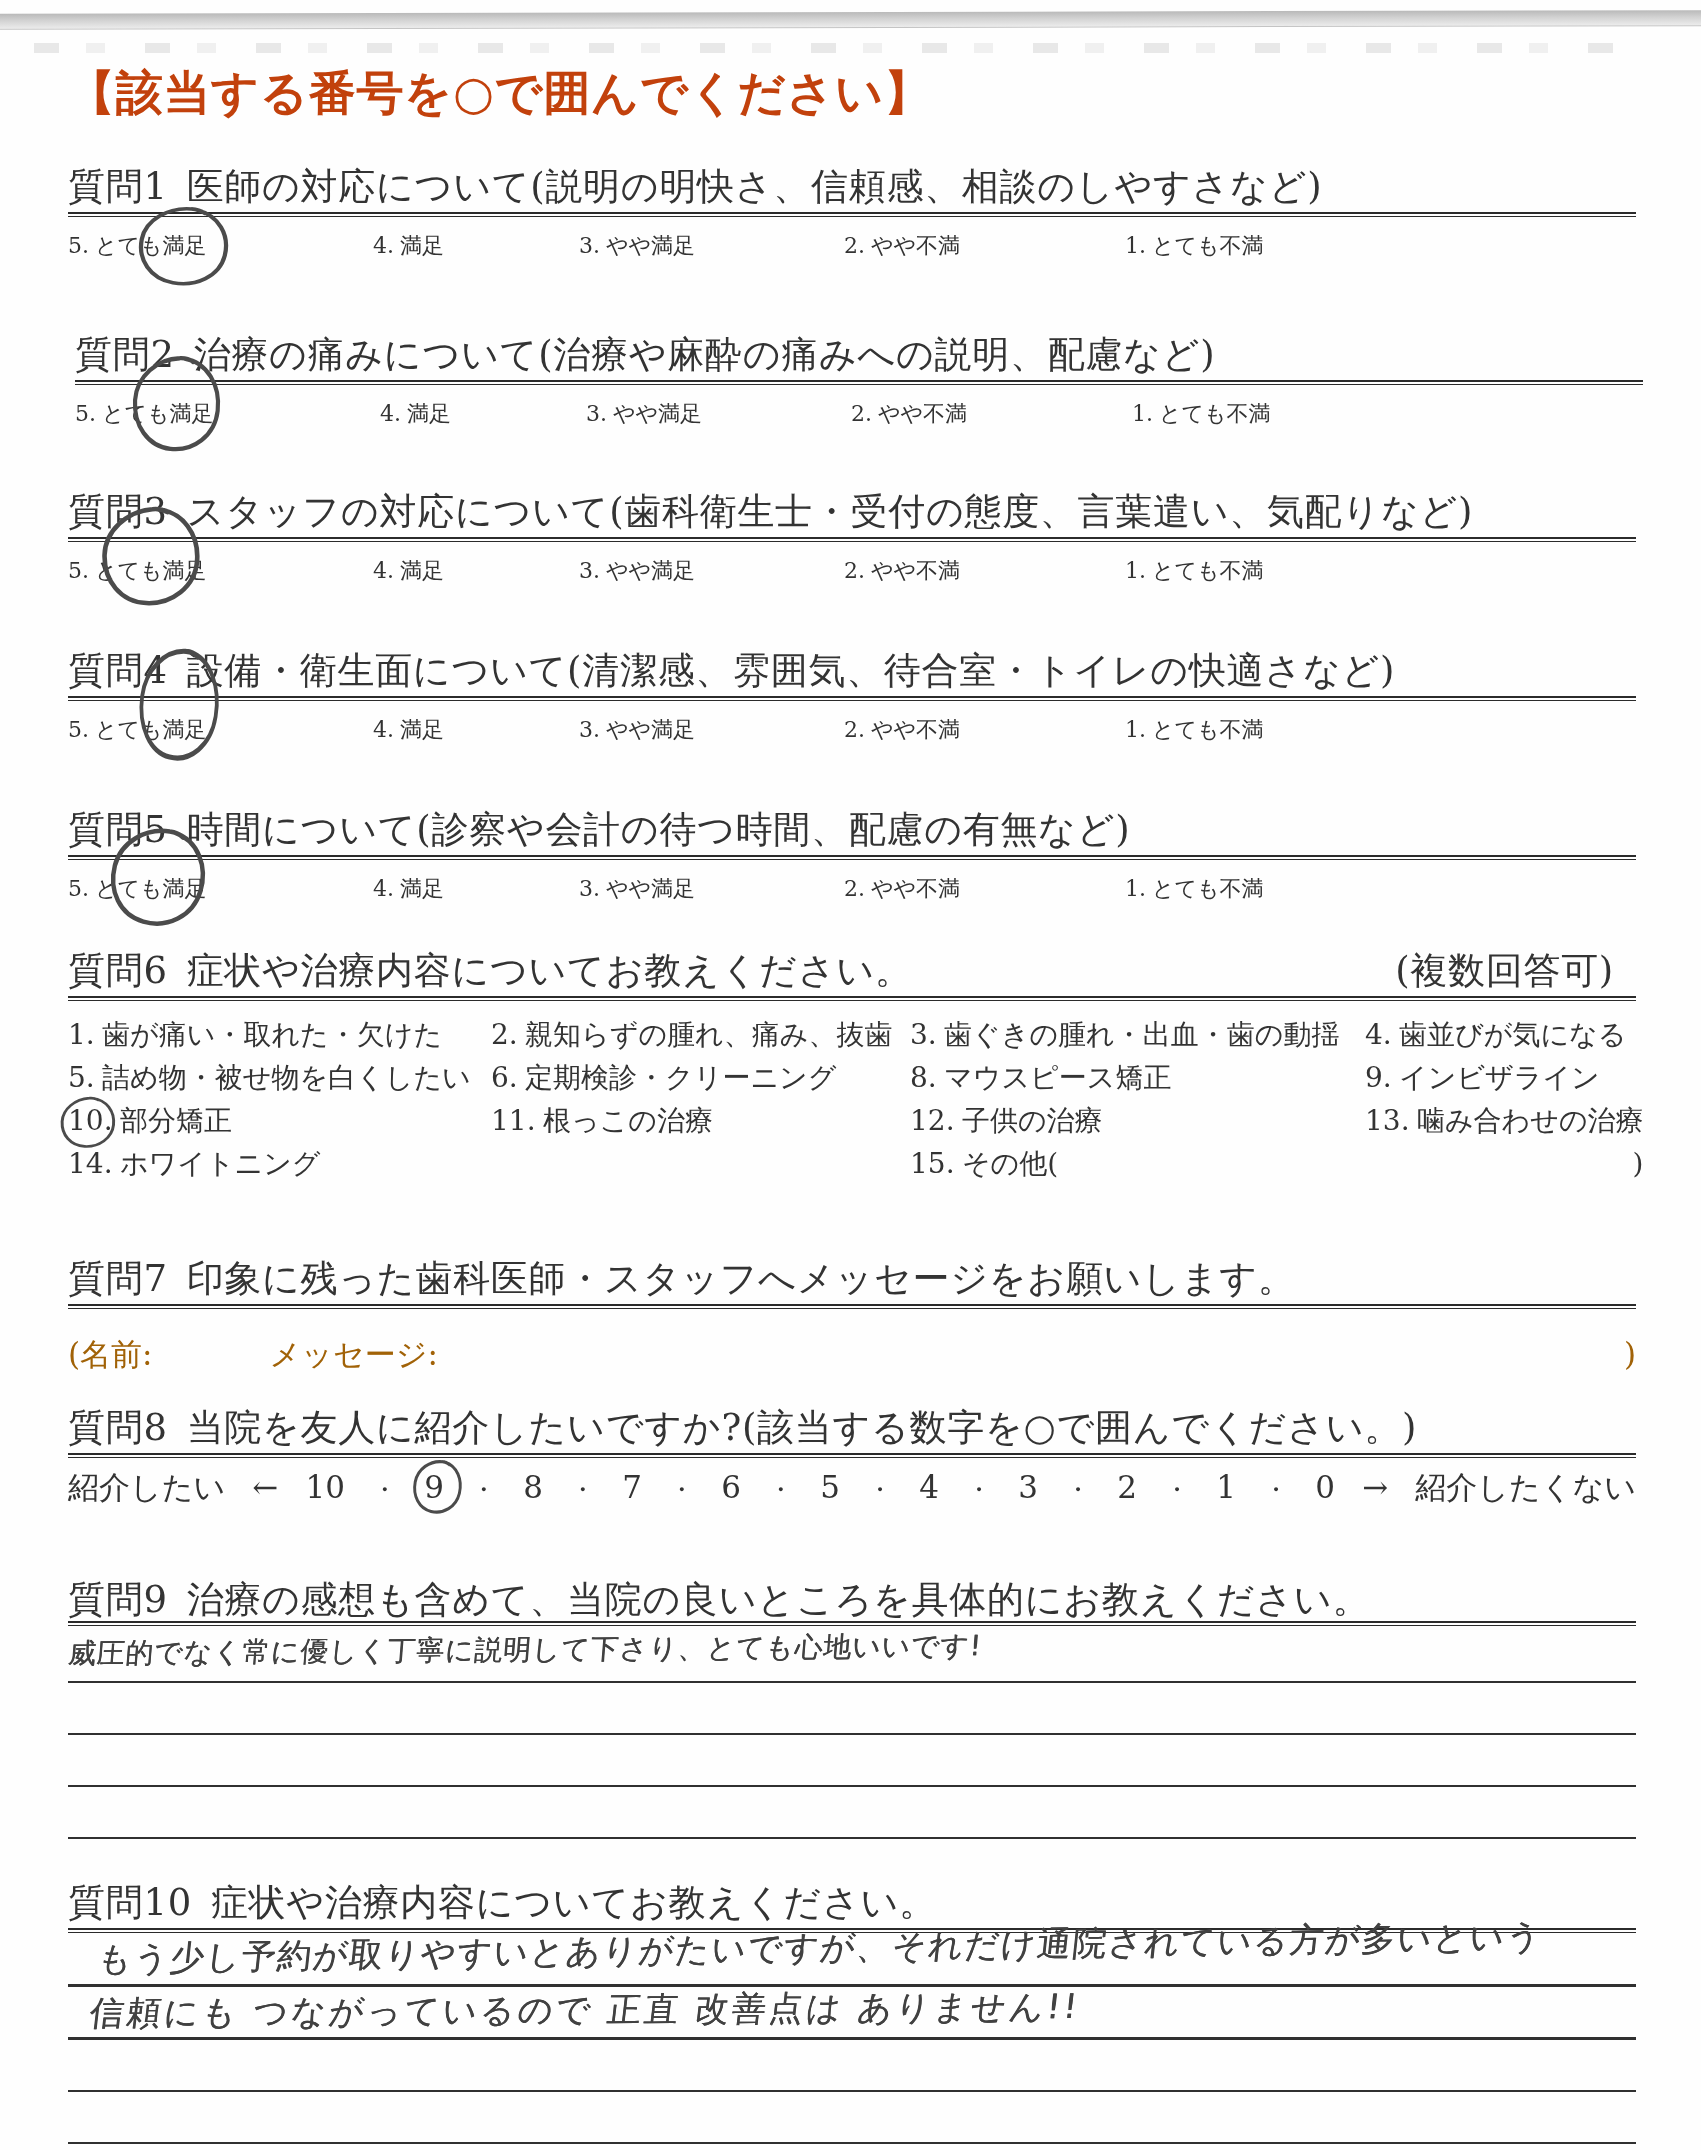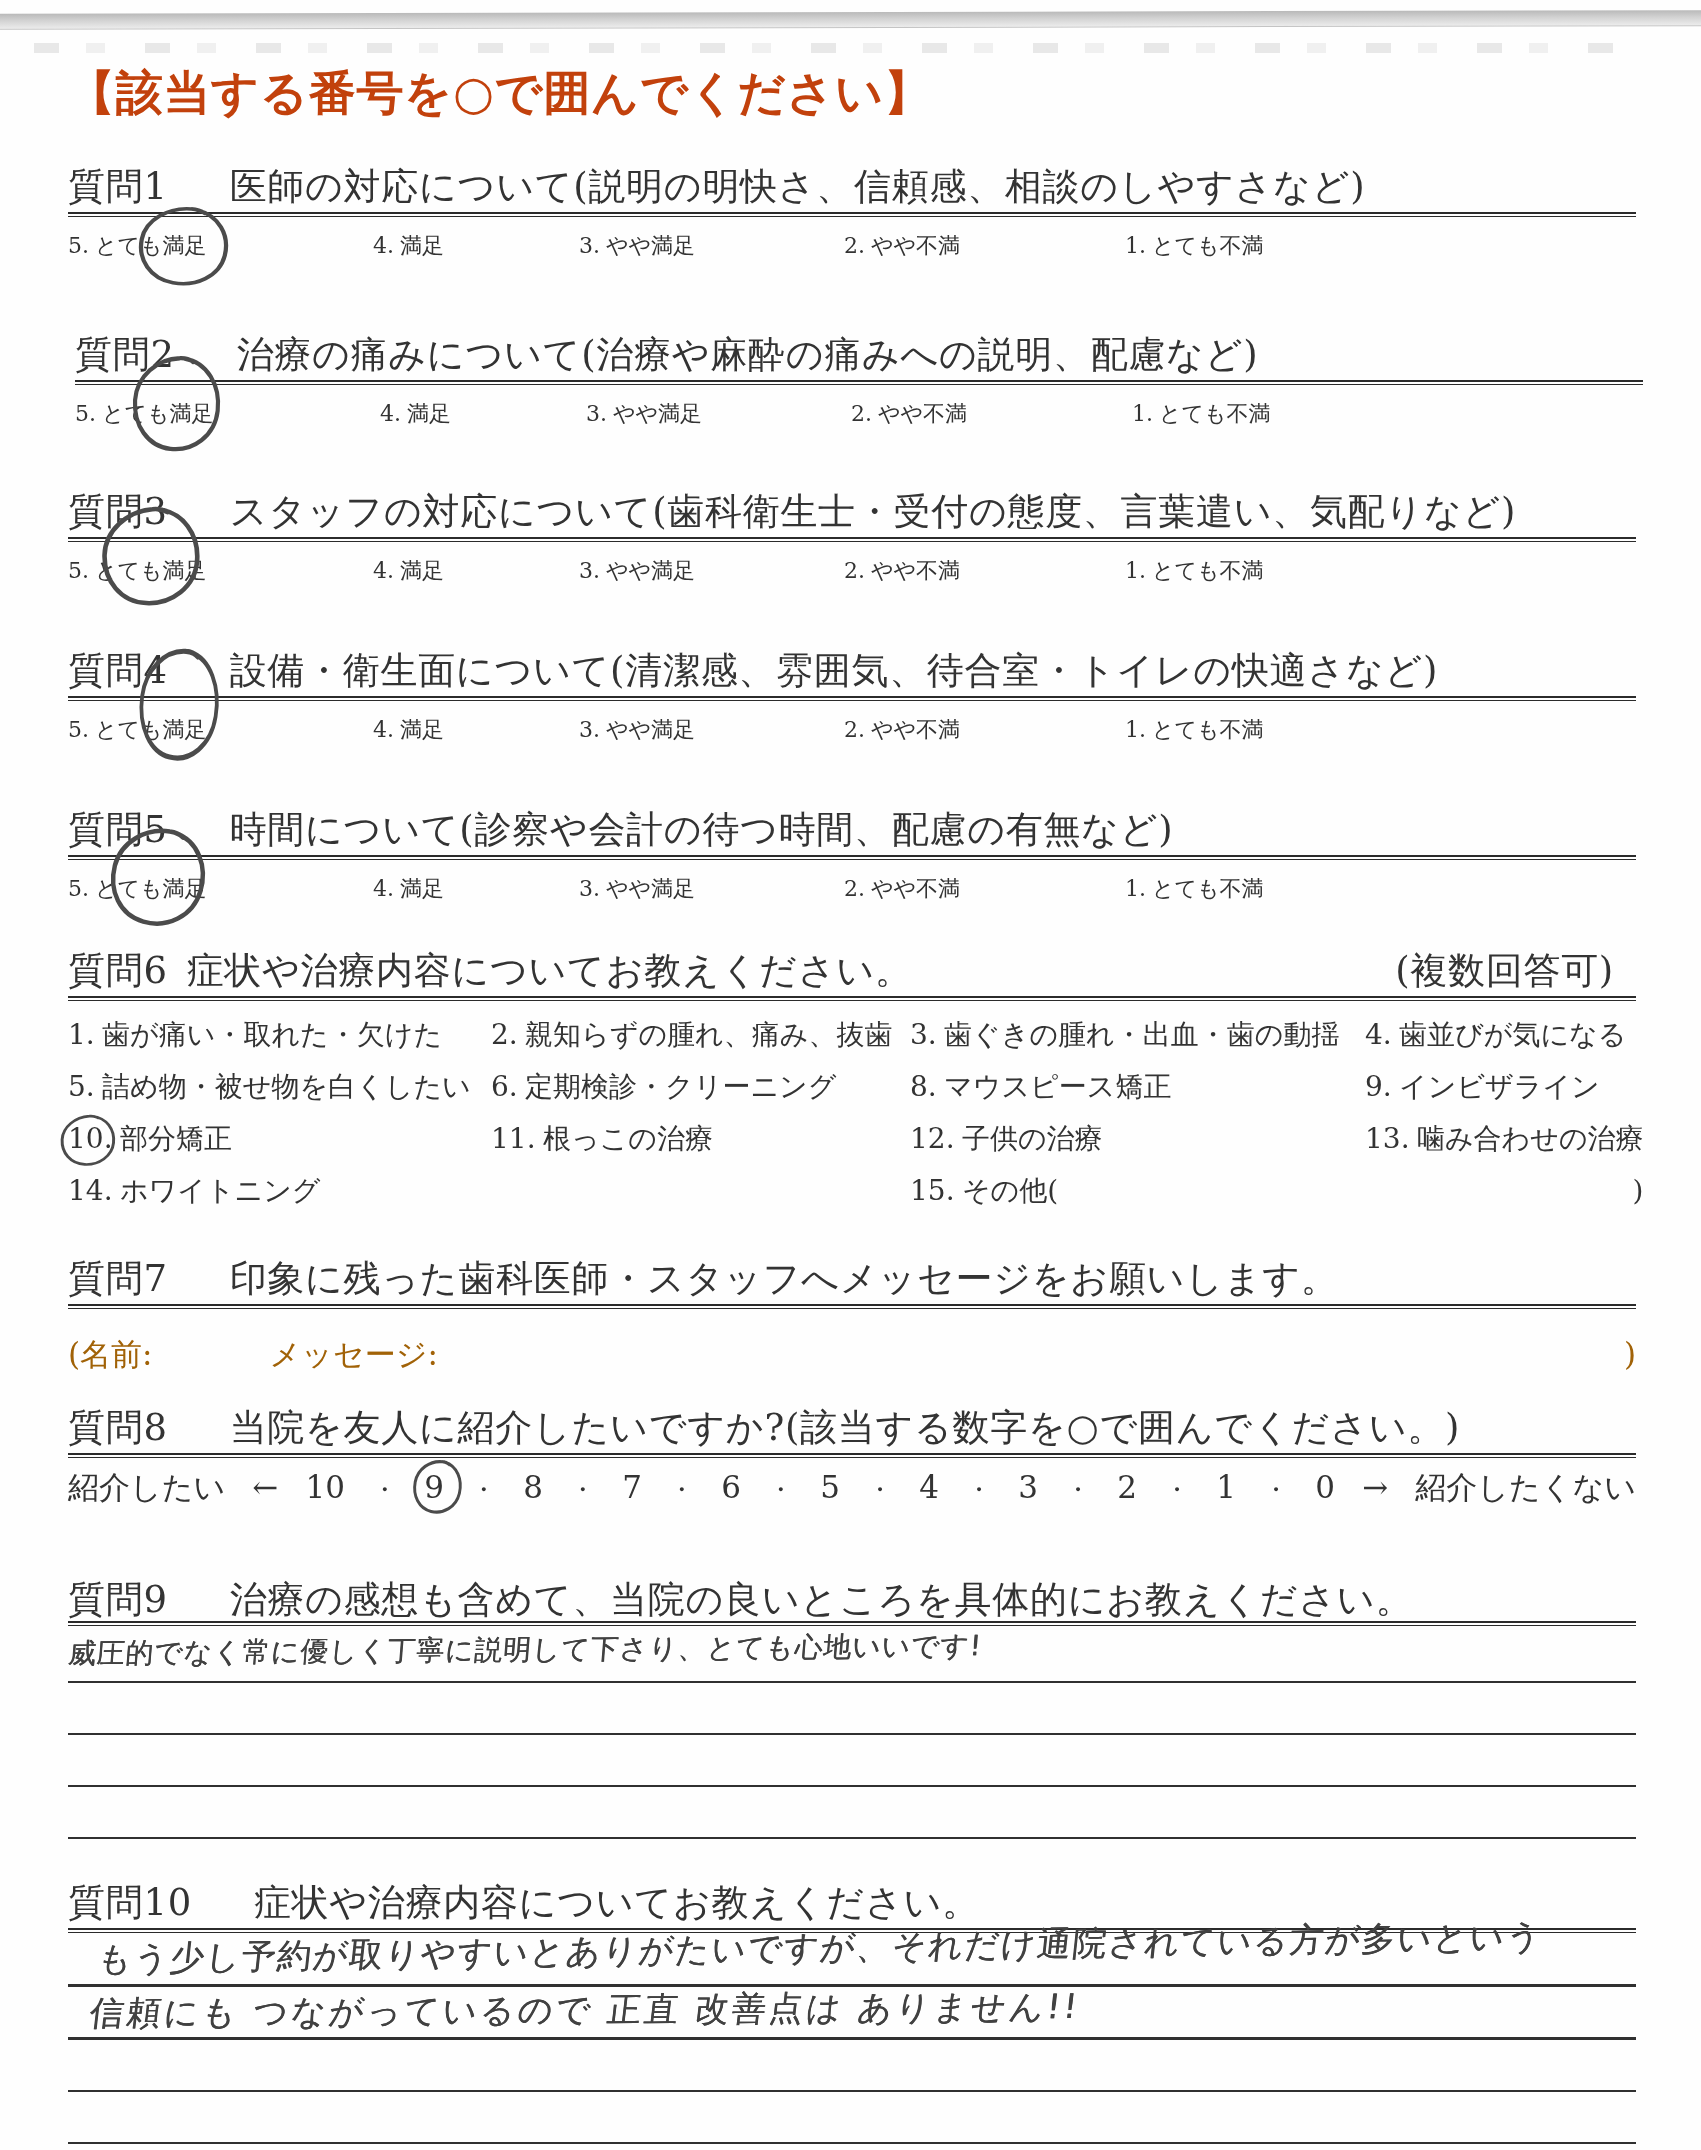--- a/index.html
+++ b/index.html
@@ -22,42 +22,42 @@
       rgba(130,130,130,.4) 52px 71px, transparent 71px 111px);
     filter:blur(0.7px);
   }
   
   .blk{position:absolute;left:68px;width:1568px;}
   .title{
     top:63px;font-size:47px;font-weight:bold;letter-spacing:0.7px;
     color:#c2410c;line-height:59px;margin:0;
   }
   .q-header{display:flex;align-items:baseline;font-size:37px;line-height:38px;
-    color:#333;letter-spacing:0.7px;white-space:nowrap;gap:43px;}
+    color:#333;letter-spacing:0.7px;white-space:nowrap;}
   .q-id{margin-right:19px;}
   .rule{height:2.2px;background:#303030;}
   .rule-thick{height:5.2px;border-top:2.2px solid #2b2b2b;border-bottom:1.5px solid #2b2b2b;
     box-sizing:border-box;background:transparent;margin-top:5.9px;}
   
   .rq-options{display:grid;grid-template-columns:305px 206px 265px 281px auto;
     margin-top:9.6px;font-size:22px;line-height:38px;color:#333;position:relative;}
   .opt{white-space:nowrap;}
   .opt .num{margin-right:5.9px;}
   .circ{position:absolute;pointer-events:none;}
   .circ path{fill:none;stroke:#4b4b4b;stroke-width:7;stroke-linecap:round;}
   .rq .rq-options .circ{left:59px;top:-29.5px;width:103px;height:90px;}
   .rq:nth-of-type(1) .rq-options .circ{left:68px;top:-22px;width:97px;height:83px;transform:rotate(3deg);}
   .rq:nth-of-type(2) .rq-options .circ{left:55px;top:-41px;width:95px;height:100px;transform:rotate(-3deg);}
   .rq:nth-of-type(3) .rq-options .circ{left:31px;top:-47px;width:106px;height:103px;transform:rotate(-6deg);}
   .rq:nth-of-type(4) .rq-options .circ{left:69px;top:-65px;width:86px;height:118px;transform:rotate(2deg);}
   .rq:nth-of-type(5) .rq-options .circ{left:40px;top:-44px;width:102px;height:103px;transform:rotate(7deg);}
   
   .q6-head{justify-content:space-between;text-align:center;}
   .q6-grid{display:grid;grid-template-columns:423px 419px 455px auto;
-    margin-top:16px;row-gap:17px;font-size:28px;line-height:35px;color:#333;}
+    margin-top:16px;row-gap:8px;font-size:28px;line-height:35px;color:#333;}
   .q6-item{white-space:nowrap;position:relative;}
   .q6-item .num{margin-right:7.4px;display:inline-block;position:relative;}
   .q6-item .q6-circ{left:-8.9px;top:-7.4px;width:59px;height:53px;transform:rotate(-5deg);}
   .q6-item .q6-circ path{stroke-width:8;}
   .q6-span{grid-column:3 / 5;display:flex;}
   .q6-spacer{flex:1;}
   
   .q7-fields{display:flex;margin-top:25px;font-size:31px;line-height:41px;color:#a16207;}
   .q7-msg{margin-left:117px;}
   .spacer{flex:1;}

